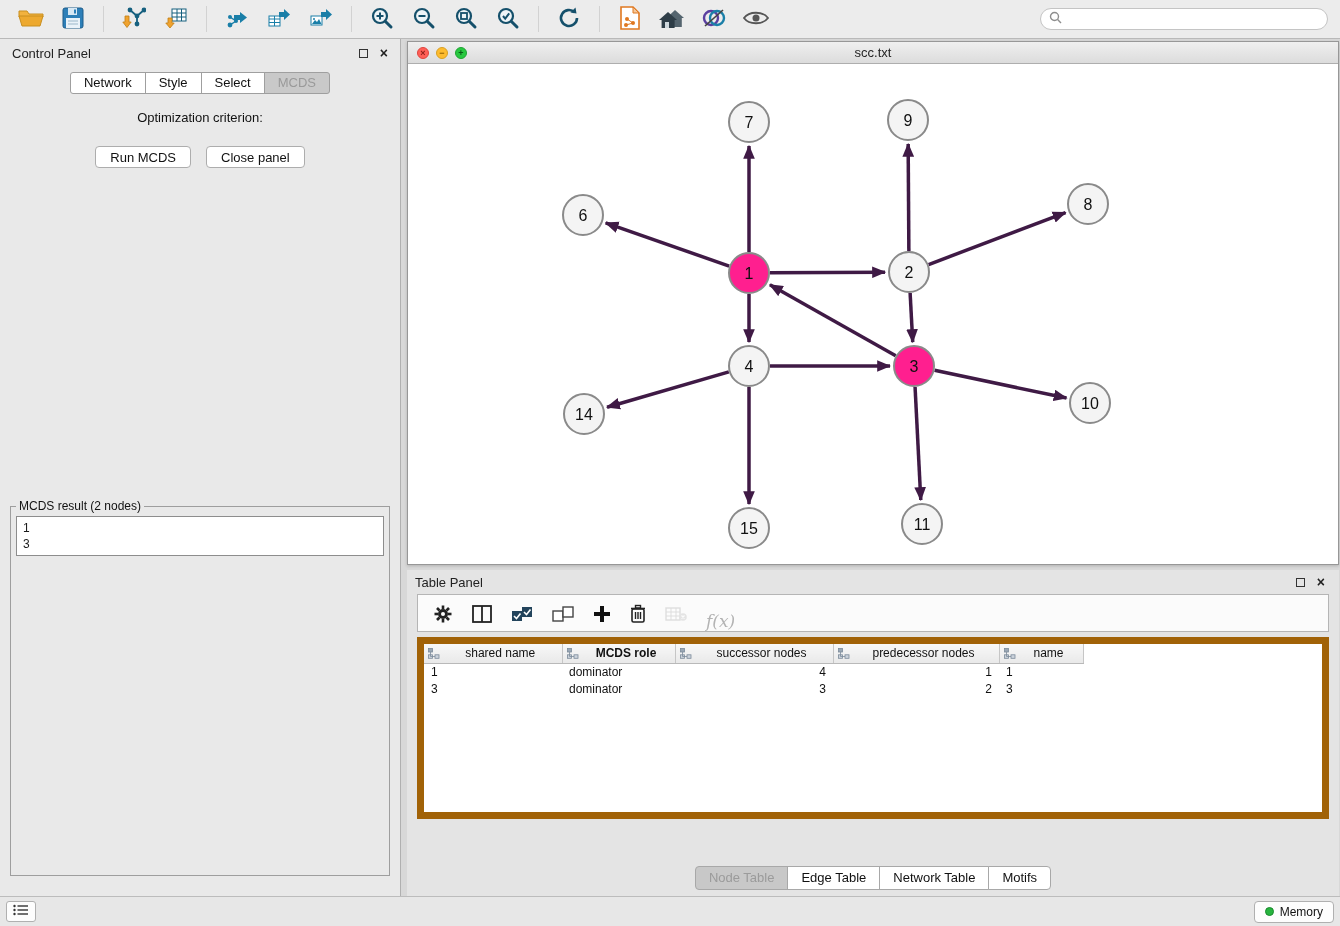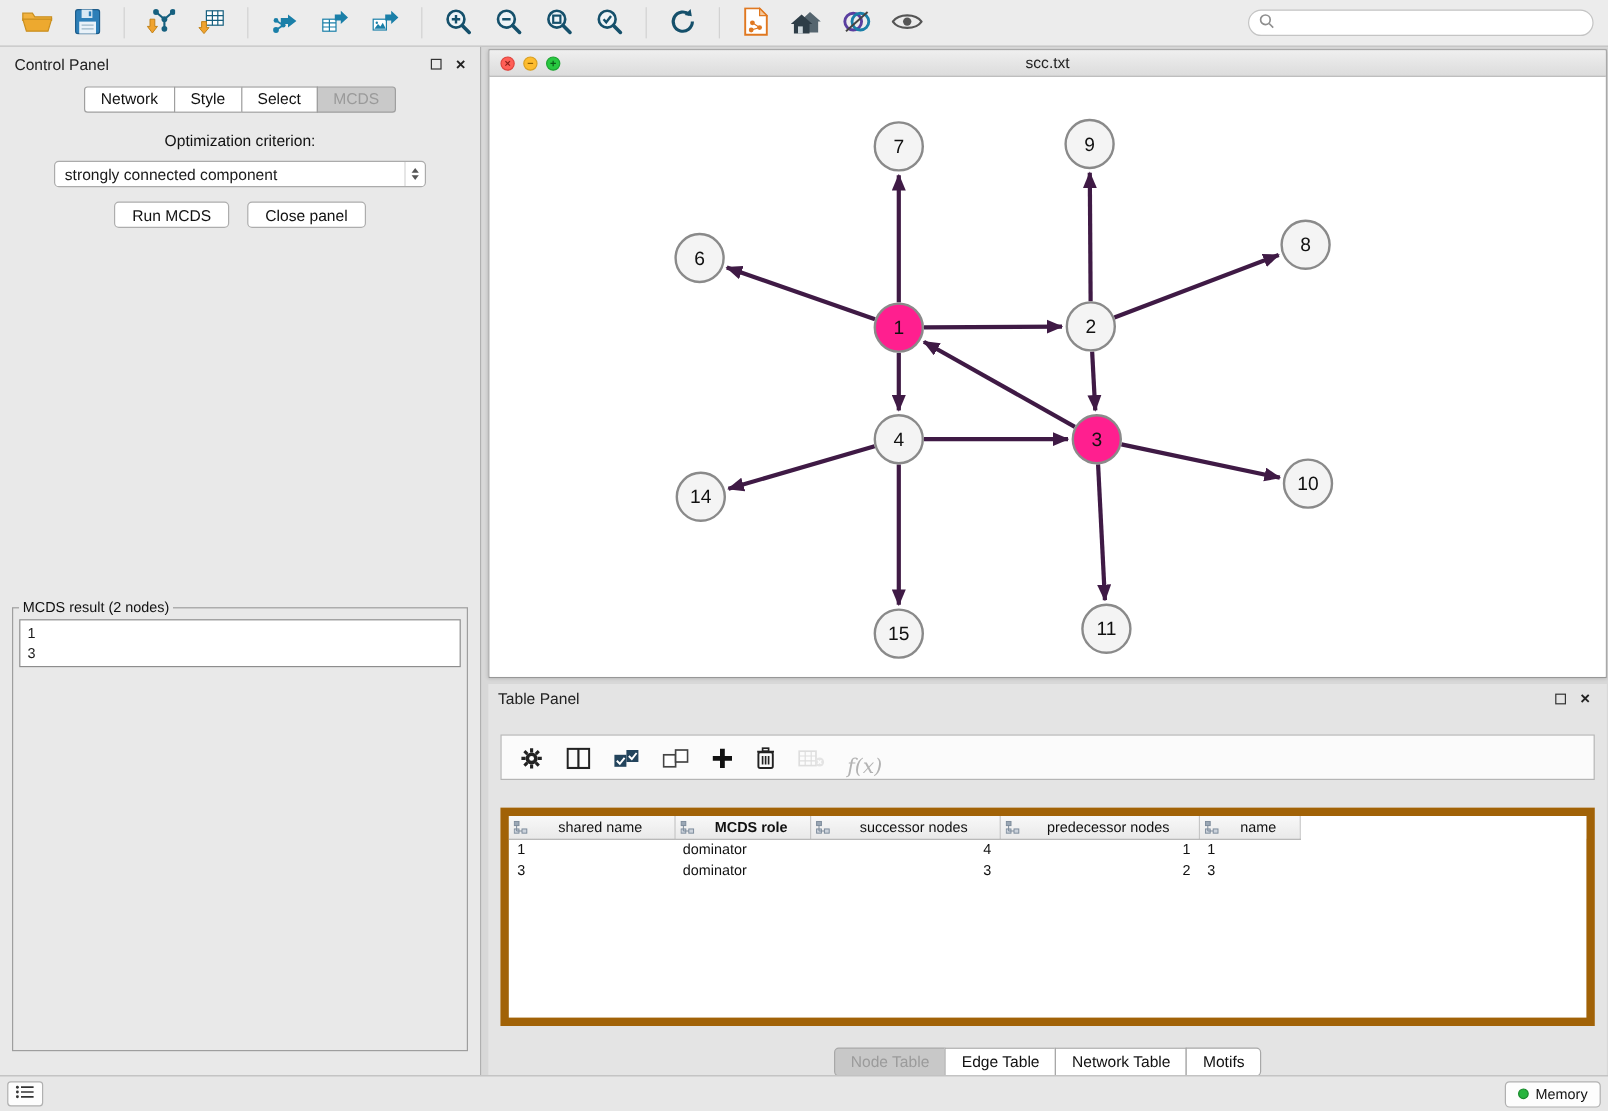--- a/index.html
+++ b/index.html
@@ -52,21 +52,21 @@
   .net-window { height:524px; flex:0 0 auto; border:1px solid #979797; background:#fff; display:flex; flex-direction:column; box-shadow:0 1px 3px rgba(0,0,0,.18); }
   .net-titlebar { height:22px; flex:0 0 auto; background:linear-gradient(#efefef,#dcdcdc); border-bottom:1px solid #aeaeae; position:relative; text-align:center; line-height:21px; font-size:13px; color:#242424; }
   .traffic { position:absolute; left:9px; top:5px; display:flex; }
   .tl { width:12px; height:12px; border-radius:50%; display:inline-flex; align-items:center; justify-content:center; font-size:9px; font-weight:700; margin-right:7px; line-height:1; }
   .tl.red { background:#ff5f57; border:1px solid #e0443e; color:#8c1f19; }
   .tl.yellow { background:#febc2e; border:1px solid #d9a022; color:#8f5e00; }
   .tl.green { background:#28c840; border:1px solid #1ea432; color:#0a5c18; }
   #network-svg { display:block; width:100%; flex:1; background:#fff; }
 
   
-  .table-panel { flex:1; margin-top:5px; background:#e4e4e4; display:flex; flex-direction:column; min-height:0;gap:18px; }
+  .table-panel { flex:1; margin-top:5px; background:#e4e4e4; display:flex; flex-direction:column; min-height:0; }
   .tp-header { display:flex; justify-content:space-between; align-items:center; padding:5px 14px 4px 8px; font-size:13px; color:#222; }
   .tp-toolbar { margin:0 10px; height:38px; flex:0 0 auto; border:1px solid #b5b5b5; background:#fbfbfb; display:flex; align-items:flex-end; gap:19px; padding:0 15px; }
   .tp-tablewrap { margin:5px 10px 0 10px; border:7px solid #a16207; background:#fff; height:182px; flex:0 0 auto; overflow:hidden; }
   table { width:100%; border-collapse:collapse; font-size:12px; table-layout:fixed; }
   th { height:19px; background:linear-gradient(#f8f8f8,#e9e9e9); border-right:1px solid #c6c6c6; border-bottom:1px solid #b9b9b9; font-weight:400; padding:0 4px; }
   th.filler { background:#fff; border:none; }
   .hdr-inner { display:flex; align-items:center; gap:3px; }
   .hdr-label { flex:1; text-align:center; font-size:12px; color:#111; white-space:nowrap; overflow:hidden; }
   td { height:17px; padding:0 7px; font-size:12px; color:#111; white-space:nowrap; }
   .tp-tabs { margin:auto auto 6px auto; display:flex; }
@@ -252,27 +252,20 @@
         </span>
       </div>
       <div class="cp-tabs" id="cp-tabs">
           <div class="cp-tab">Network</div>
           <div class="cp-tab">Style</div>
           <div class="cp-tab">Select</div>
           <div class="cp-tab active">MCDS</div>
         </div>
       <div class="cp-body">
         <div class="opt-label">Optimization criterion:</div>
-        <div class="dropdown">
-          <span>strongly connected component</span>
-          <span class="stepper">
-              <i class="arr-up"></i>
-              <i class="arr-down"></i>
-            </span>
-        </div>
         <div class="btn-row">
           <button class="cp-btn">Run MCDS</button>
           <button class="cp-btn">Close panel</button>
         </div>
         <div class="cp-spacer"></div>
         <fieldset class="mcds-fieldset">
           <legend>MCDS result (2 nodes)</legend>
           <div class="result-box" id="result-box">1
 3</div>
         </fieldset>

